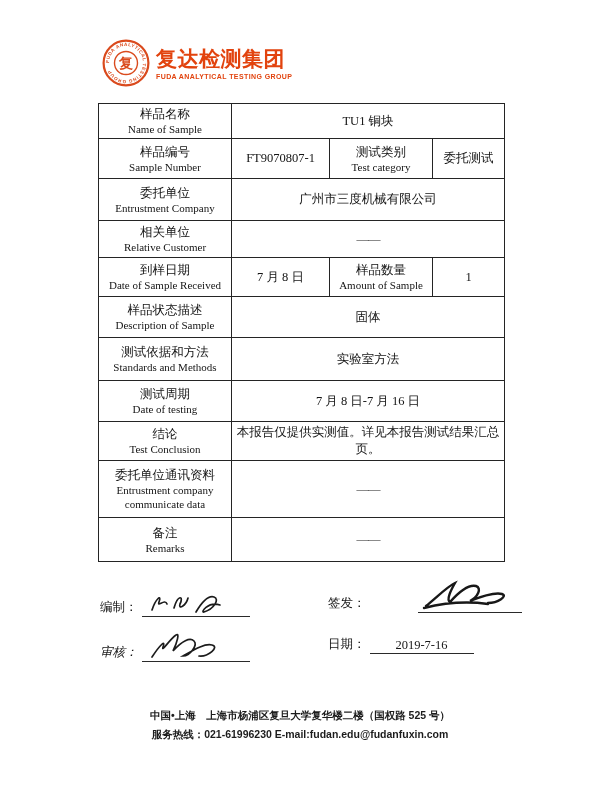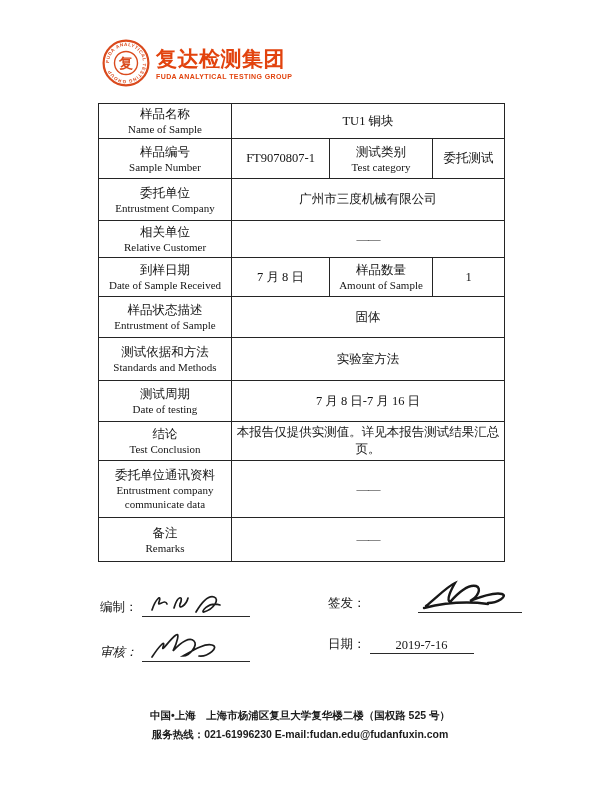--- a/index.html
+++ b/index.html
@@ -139,21 +139,21 @@
       <td>
         <div class="cn">样品数量</div>
         <div class="en">Amount of Sample</div>
       </td>
       <td class="val">1</td>
     </tr>
 
     <tr style="height:41px">
       <td>
         <div class="cn">样品状态描述</div>
-        <div class="en">Entrustment of Sample</div>
+        <div class="en">Description of Sample</div>
       </td>
       <td class="val" colspan="3">固体</td>
     </tr>
 
     <tr style="height:43px">
       <td>
         <div class="cn">测试依据和方法</div>
         <div class="en">Standards and Methods</div>
       </td>
       <td class="val" colspan="3">实验室方法</td>

